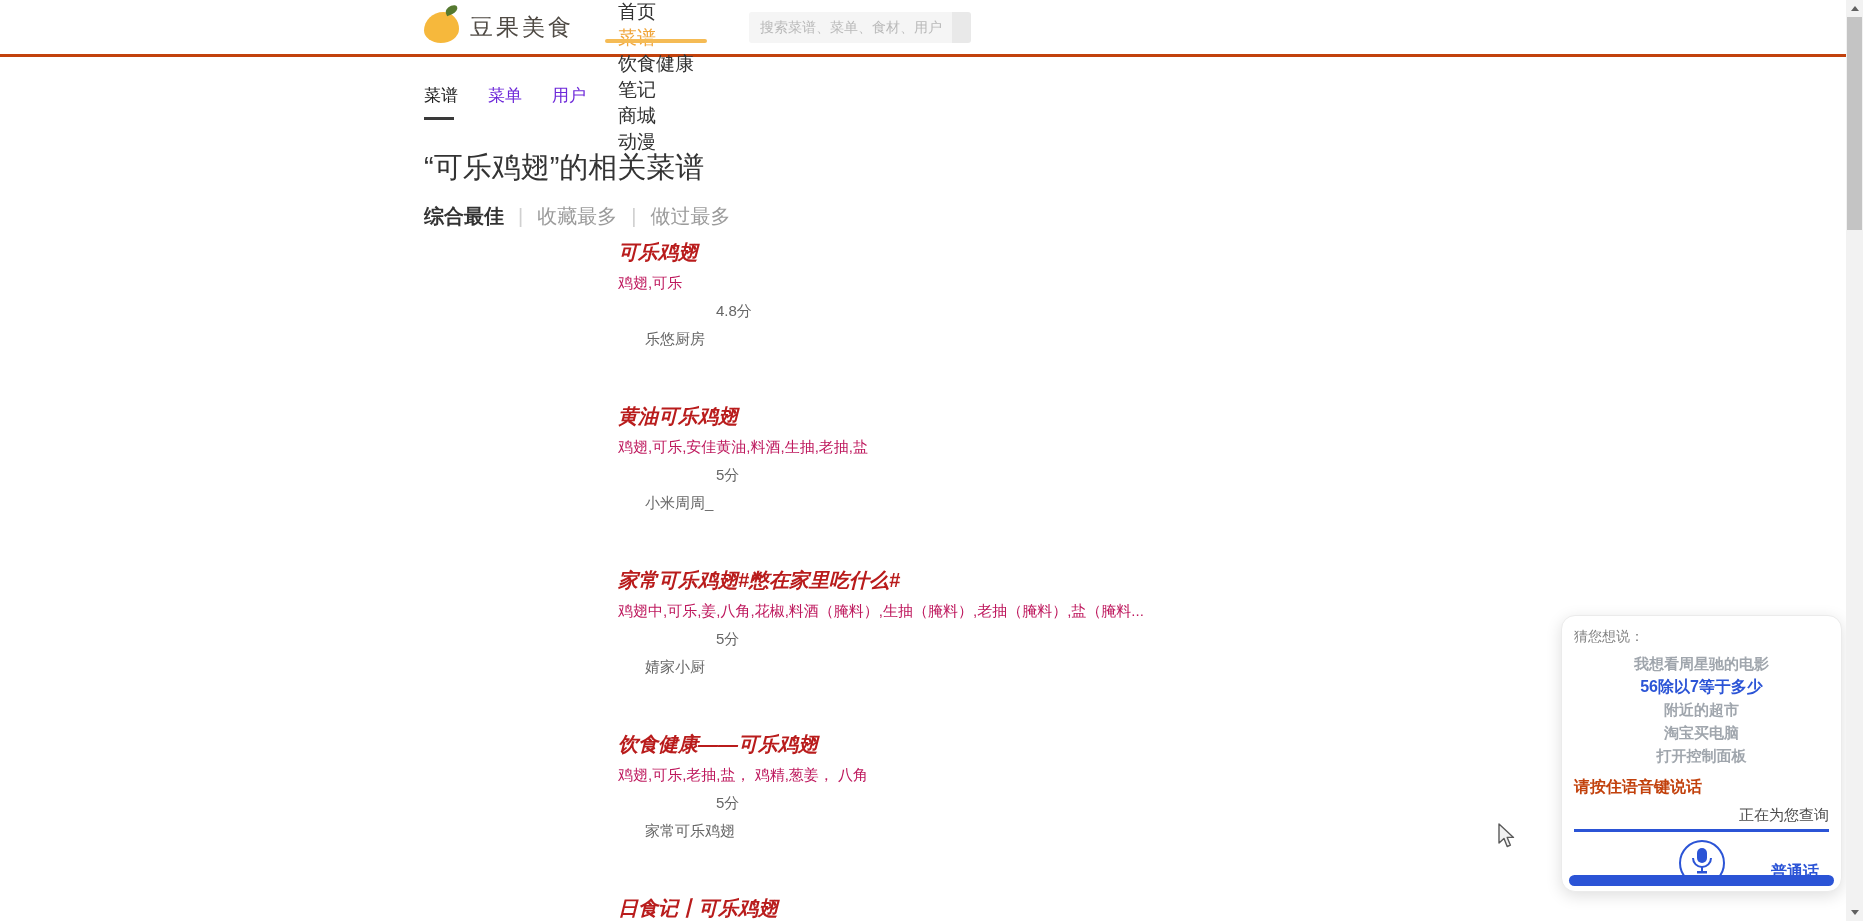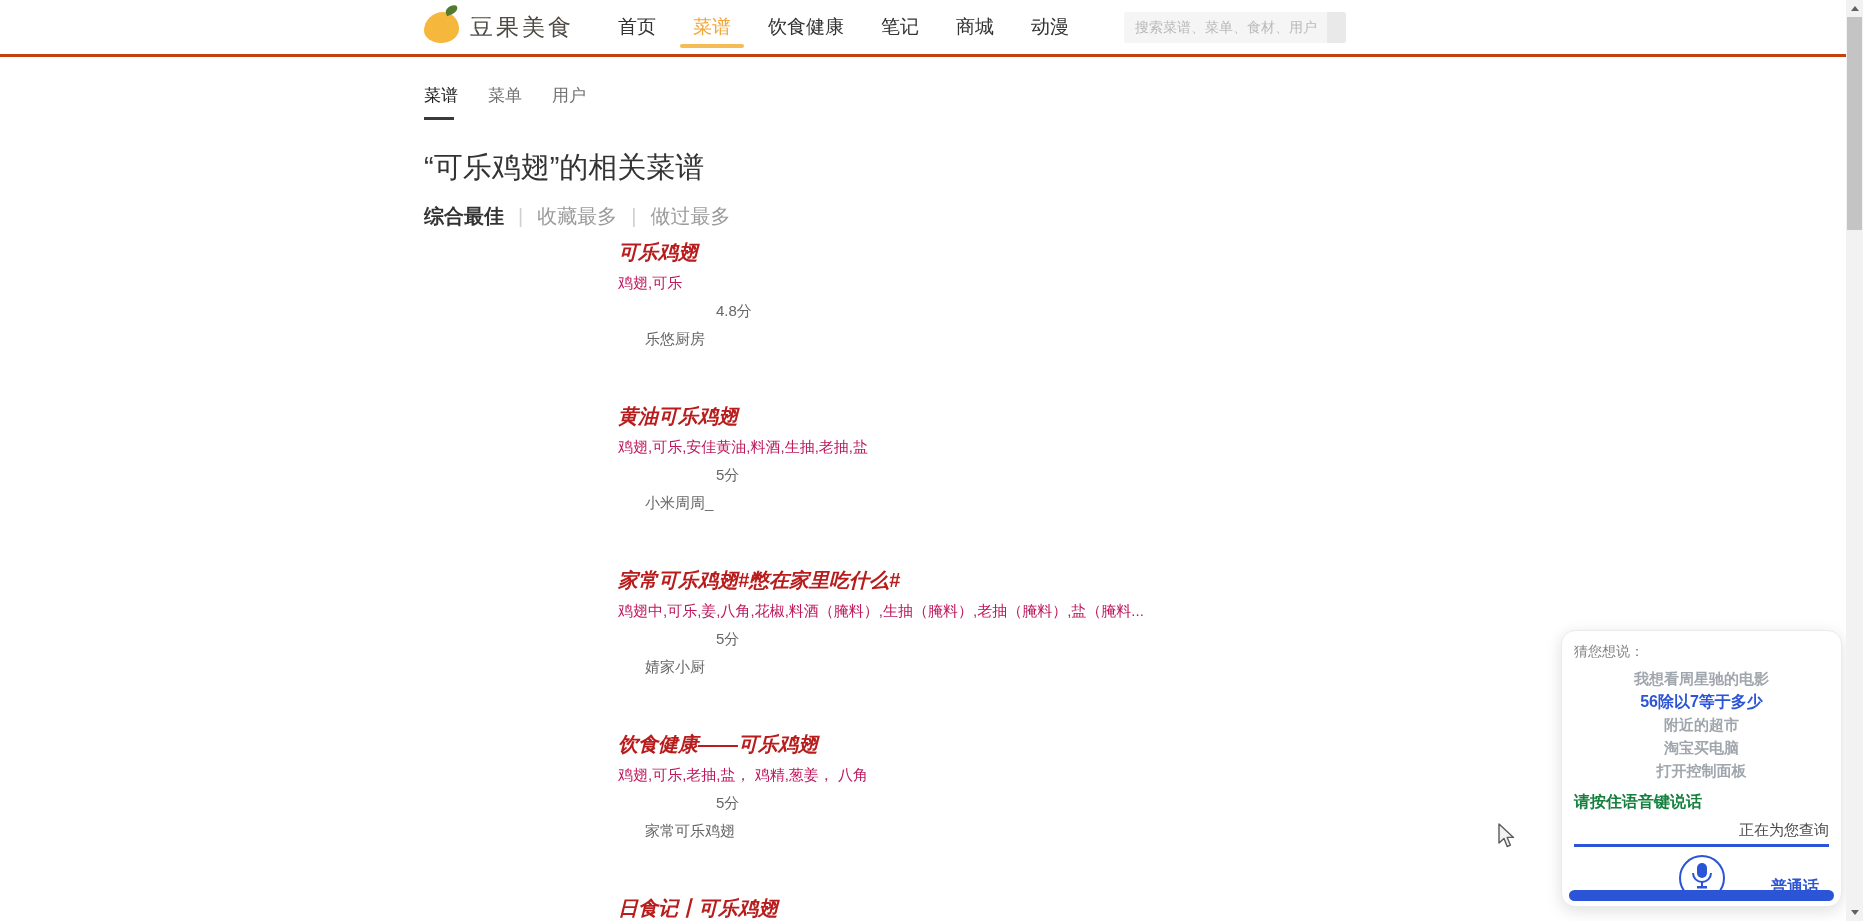--- a/index.html
+++ b/index.html
@@ -8,56 +8,56 @@
     position:relative; overflow:hidden; background:#ffffff;
     font-family:"Liberation Sans","DejaVu Sans",sans-serif; color:#333;
   }
 
   
   .header { height:57px; border-bottom:3px solid #c2410c; display:flex; align-items:center; padding-left:424px; }
   .logo { display:flex; align-items:center; margin-right:44px; cursor:pointer; }
   .mango { position:relative; width:35px; height:31px; background:#f6b83c; border-radius:55% 45% 52% 48% / 60% 55% 45% 40%; }
   .leaf { position:absolute; top:-6px; right:1px; width:13px; height:8px; background:#55792f; border-radius:60% 40% 60% 5%; transform:rotate(-24deg); }
   .logo-text { margin-left:11px; font-size:23px; color:#4f4a44; letter-spacing:3px; }
-  .nav { display:flex; align-items:stretch; height:57px; }
+  .nav { display:flex; align-items:stretch; height:57px;flex-direction:column; }
   .nav-item { display:flex; align-items:center; font-size:19px; color:#333; margin-right:37px; position:relative; cursor:pointer; text-decoration:none; }
   .nav-item.active { color:#f0a63c; }
   .nav-item.active::after { content:""; position:absolute; left:-13px; right:-13px; bottom:8px; height:4px; border-radius:2px; background:#f5bb55; }
   .search-box { display:flex; width:222px; height:31px; margin-left:18px; border-radius:3px; overflow:hidden; }
   .search-input { flex:1; border:none; outline:none; background:#f5f5f5; padding:0 11px; font-size:14px; color:#333; font-family:inherit; }
   .search-input::placeholder { color:#b9b9b9; }
   .search-btn { width:45px; border:none; background:#e9e9e9; cursor:pointer; }
 
   
   .content { padding-left:424px; padding-top:27px; }
   .tabs { display:flex; }
-  .tab { font-size:17px; color:#737373; padding-bottom:13px; margin-right:30px; position:relative; cursor:pointer; }
+  .tab { font-size:17px; color:#6d28d9; padding-bottom:13px; margin-right:30px; position:relative; cursor:pointer; }
   .tab.active { color:#222; }
   .tab.active::after { content:""; position:absolute; left:0; bottom:0; width:30px; height:3px; background:#3a3a3a; }
   .page-title { margin-top:30px; font-size:29px; font-weight:400; color:#333; line-height:34px; }
   .sort-bar { margin-top:23px; display:flex; align-items:center; font-size:20px; line-height:18px; }
   .sort-option { color:#9b9b9b; cursor:pointer; }
   .sort-option.active { color:#333; font-weight:bold; }
   .sort-option:not(:first-of-type)::before { content:"|"; color:#d0d0d0; font-weight:normal; margin:0 14px; }
   .recipe-list { margin-top:14px; }
   .recipe-item { display:flex; height:164px; cursor:pointer; }
   .recipe-thumb { width:194px; flex:none; }
   .recipe-title { font-size:20px; font-weight:bold; color:#b91c1c; line-height:26px;font-style:italic; }
   .recipe-ingredients { margin-top:8px; font-size:15px; color:#be185d; line-height:20px; }
   .recipe-rating { margin-top:8px; font-size:15px; color:#666; padding-left:98px; line-height:20px; }
   .recipe-author { margin-top:8px; font-size:15px; color:#666; padding-left:27px; line-height:20px; }
 
   
-  .voice-panel { position:absolute; left:1561px; top:630px; width:281px; height:277px; background:#fff;
+  .voice-panel { position:absolute; left:1561px; top:615px; width:281px; height:277px; background:#fff;
     border:1px solid #ebebeb; border-radius:14px; box-shadow:0 4px 16px rgba(0,0,0,0.13); padding:12px 12px 0; }
   .vp-header { font-size:14px; color:#818181; }
   .vp-suggestions { margin-top:6px; text-align:center; }
   .vp-suggestion { font-size:15px; color:#a0a6ad; font-weight:bold; line-height:23px; cursor:pointer; }
   .vp-suggestion.highlight { color:#2b54d6; font-size:16px; }
-  .vp-prompt { margin-top:9px; font-size:16px; font-weight:bold; color:#15803d; line-height:21px; }
+  .vp-prompt { margin-top:9px; font-size:16px; font-weight:bold; color:#c2410c; line-height:21px; }
   .vp-status { margin-top:8px; font-size:15px; color:#4a4a4a; text-align:right; line-height:19px; }
   .vp-divider { margin-top:5px; height:3px; background:#2b54d6; }
   .vp-mic-row { position:relative; height:64px; }
   .vp-mic { position:absolute; left:50%; top:8px; transform:translateX(-50%); width:46px; height:46px;
     border:2px solid #2b54d6; border-radius:50%; display:flex; align-items:center; justify-content:center; cursor:pointer; background:#fff; }
   .vp-lang { position:absolute; right:10px; top:30px; color:#2b54d6; font-size:16px; cursor:pointer;font-weight:bold; }
   .vp-bottom-bar { position:absolute; left:7px; right:7px; bottom:5px; height:11px; background:#2b54d6; border-radius:7px; }
 
   
   .scrollbar { position:absolute; right:0; top:0; width:17px; height:921px; background:#f2f2f2; }

